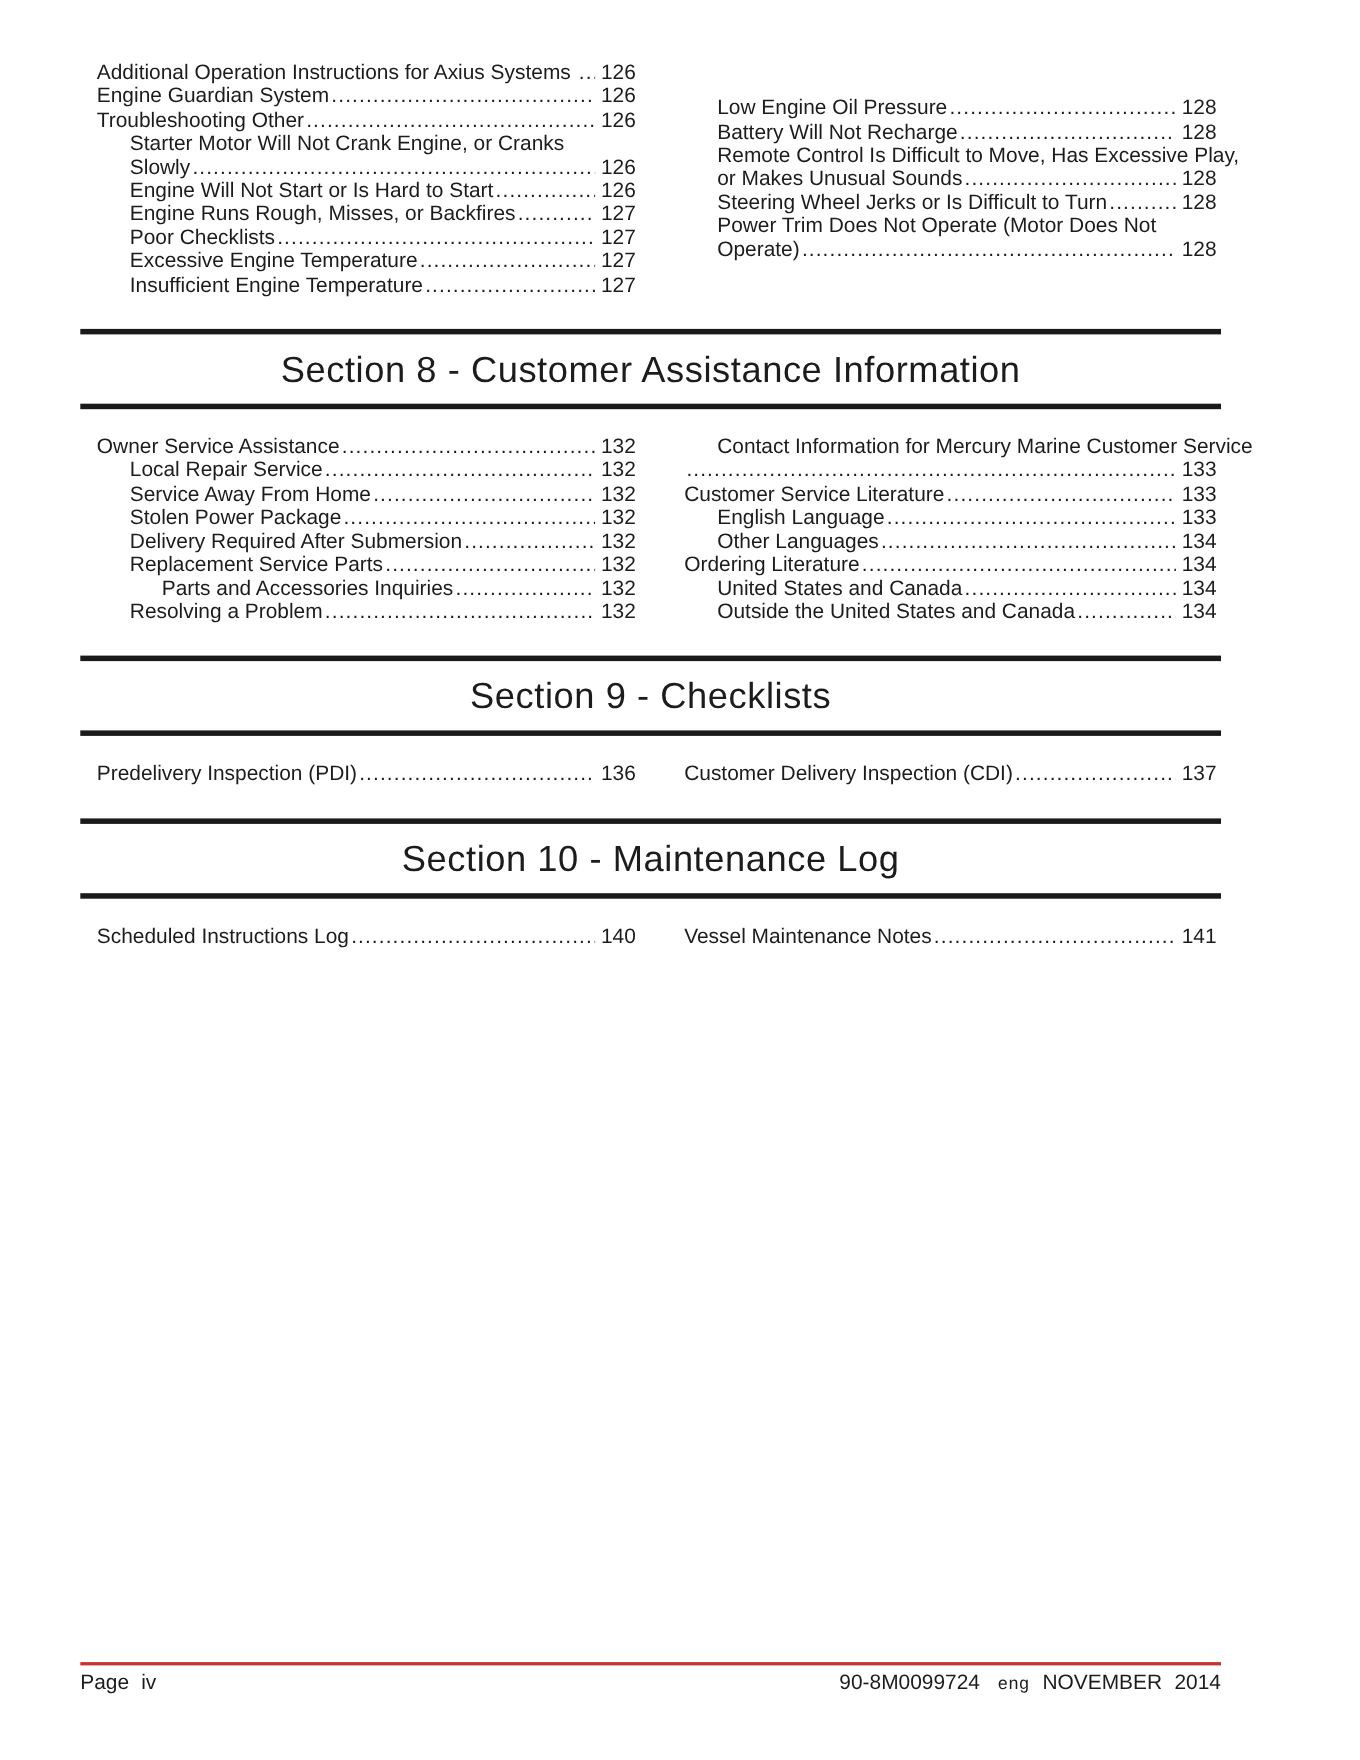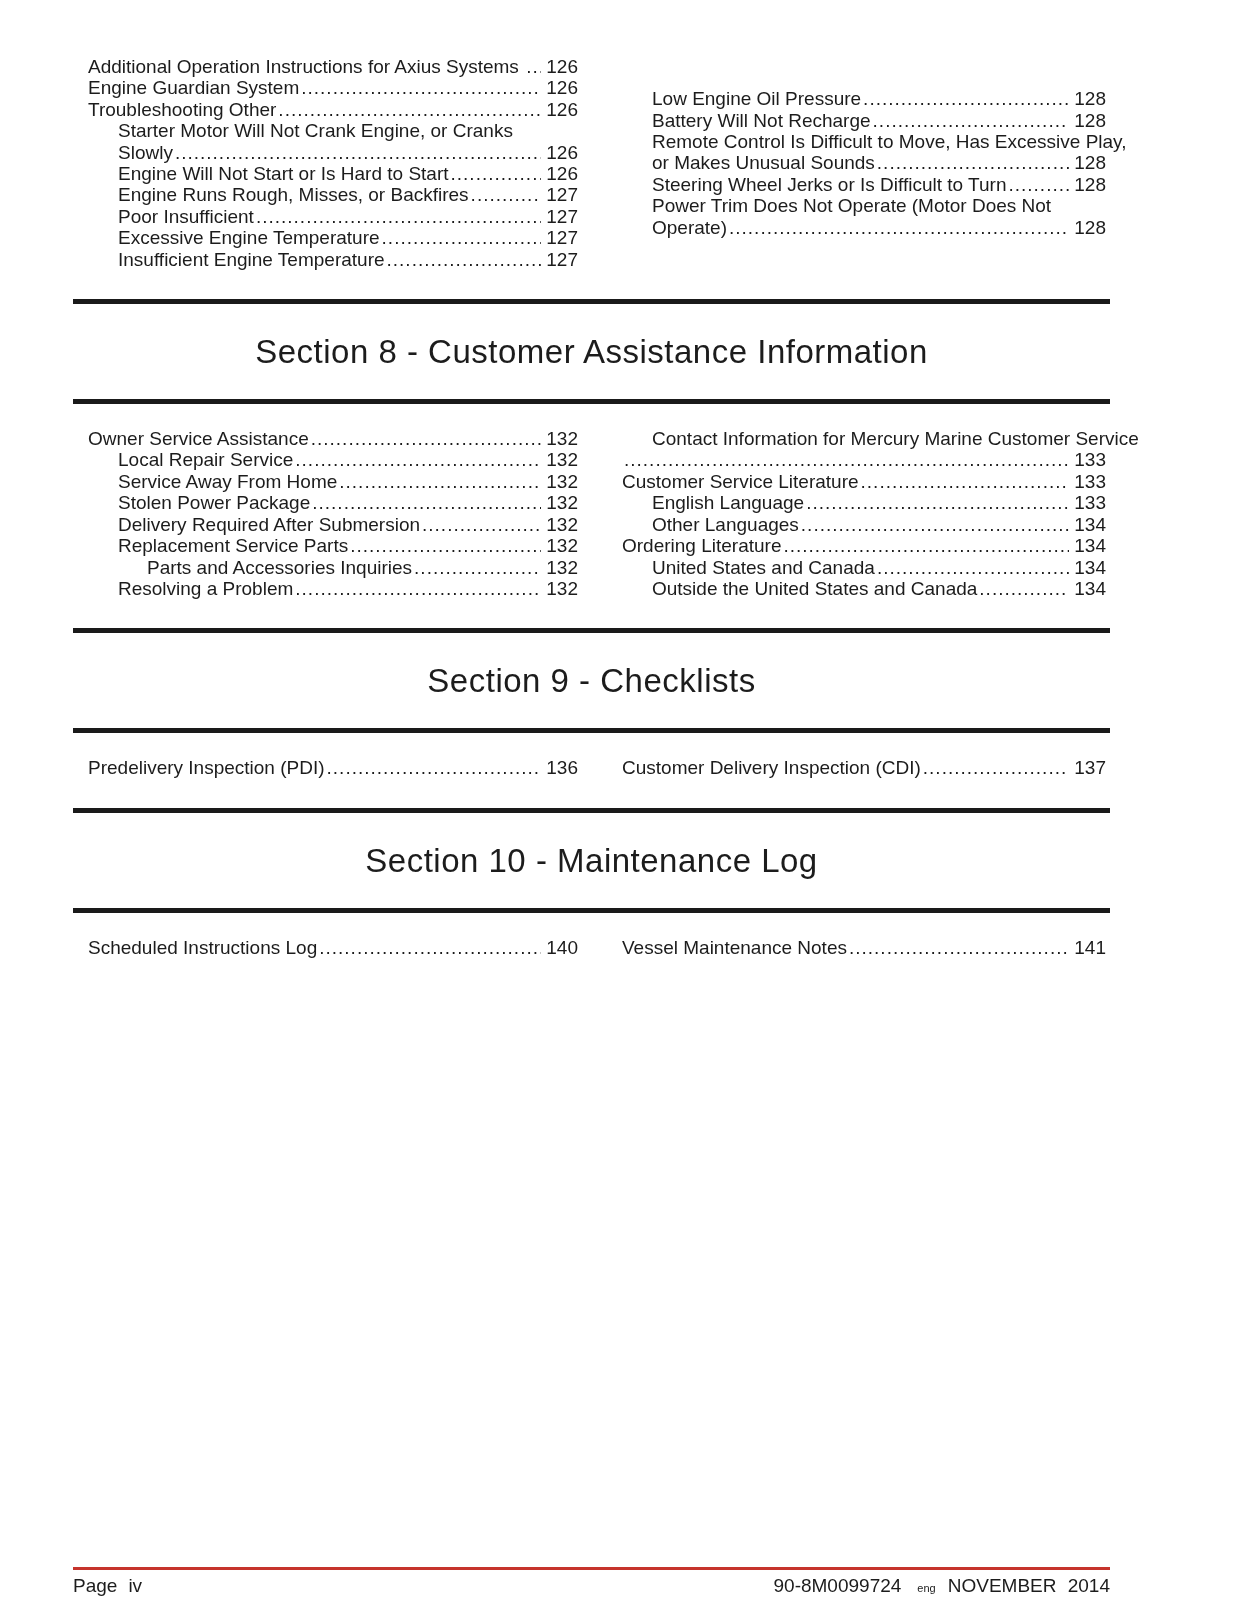--- a/index.html
+++ b/index.html
@@ -40,49 +40,49 @@
     letter-spacing: 1px;
   }
   .leader::after {
     content: "........................................................................................................................................";
   }
   .pg { margin-left: 5px; white-space: pre; }
 
   .section { margin-top: 29px; }
   .rule { height: 5px; background: #1a1a1a; }
   .sec-title {
-    margin: 16px;
+    margin: 0;
     padding: 13px 0 12px 0;
     font-size: 33px;
     line-height: 38px;
     font-weight: 400;
     text-align: center;
     color: #1c1c1c;
     letter-spacing: 0.5px;
   }
   .section .toc-block { margin-top: 24px; }
 
   .footer {
     position: absolute;
     left: 73px;
     right: 126px;
-    top: 1567px;
+    top: 1511px;
   }
   .footer-rule { height: 3px; background: #c6342c; }
   .footer-row {
     display: flex;
     justify-content: space-between;
     align-items: baseline;
     padding-top: 5px;
     font-size: 19px;
     color: #1c1c1c;
   }
   .footer-left .num { margin-left: 11px; }
   .footer-right { display: flex; align-items: baseline; }
-  .footer-right .eng { font-size: 11px; margin: 0 12px 0 16px; }
+  .footer-right .eng { font-size: 16px; margin: 0 12px 0 16px; font-family: Liberation Mono, monospace; }
   .footer-right .date { word-spacing: 6px; }
 </style>
 </head>
 <body>
 
 <div class="page">
 
   <div class="toc-block">
     <div class="col left">
         <div class="toc-entry">
@@ -125,21 +125,21 @@
         </div>
         <div class="toc-entry">
           <div class="toc-line lvl1">
             <span class="t">Engine Runs Rough, Misses, or Backfires</span>
             <span class="leader"></span>
             <span class="pg">127</span>
           </div>
         </div>
         <div class="toc-entry">
           <div class="toc-line lvl1">
-            <span class="t">Poor Insufficient</span>
+            <span class="t">Poor Checklists</span>
             <span class="leader"></span>
             <span class="pg">127</span>
           </div>
         </div>
         <div class="toc-entry">
           <div class="toc-line lvl1">
             <span class="t">Excessive Engine Temperature</span>
             <span class="leader"></span>
             <span class="pg">127</span>
           </div>

